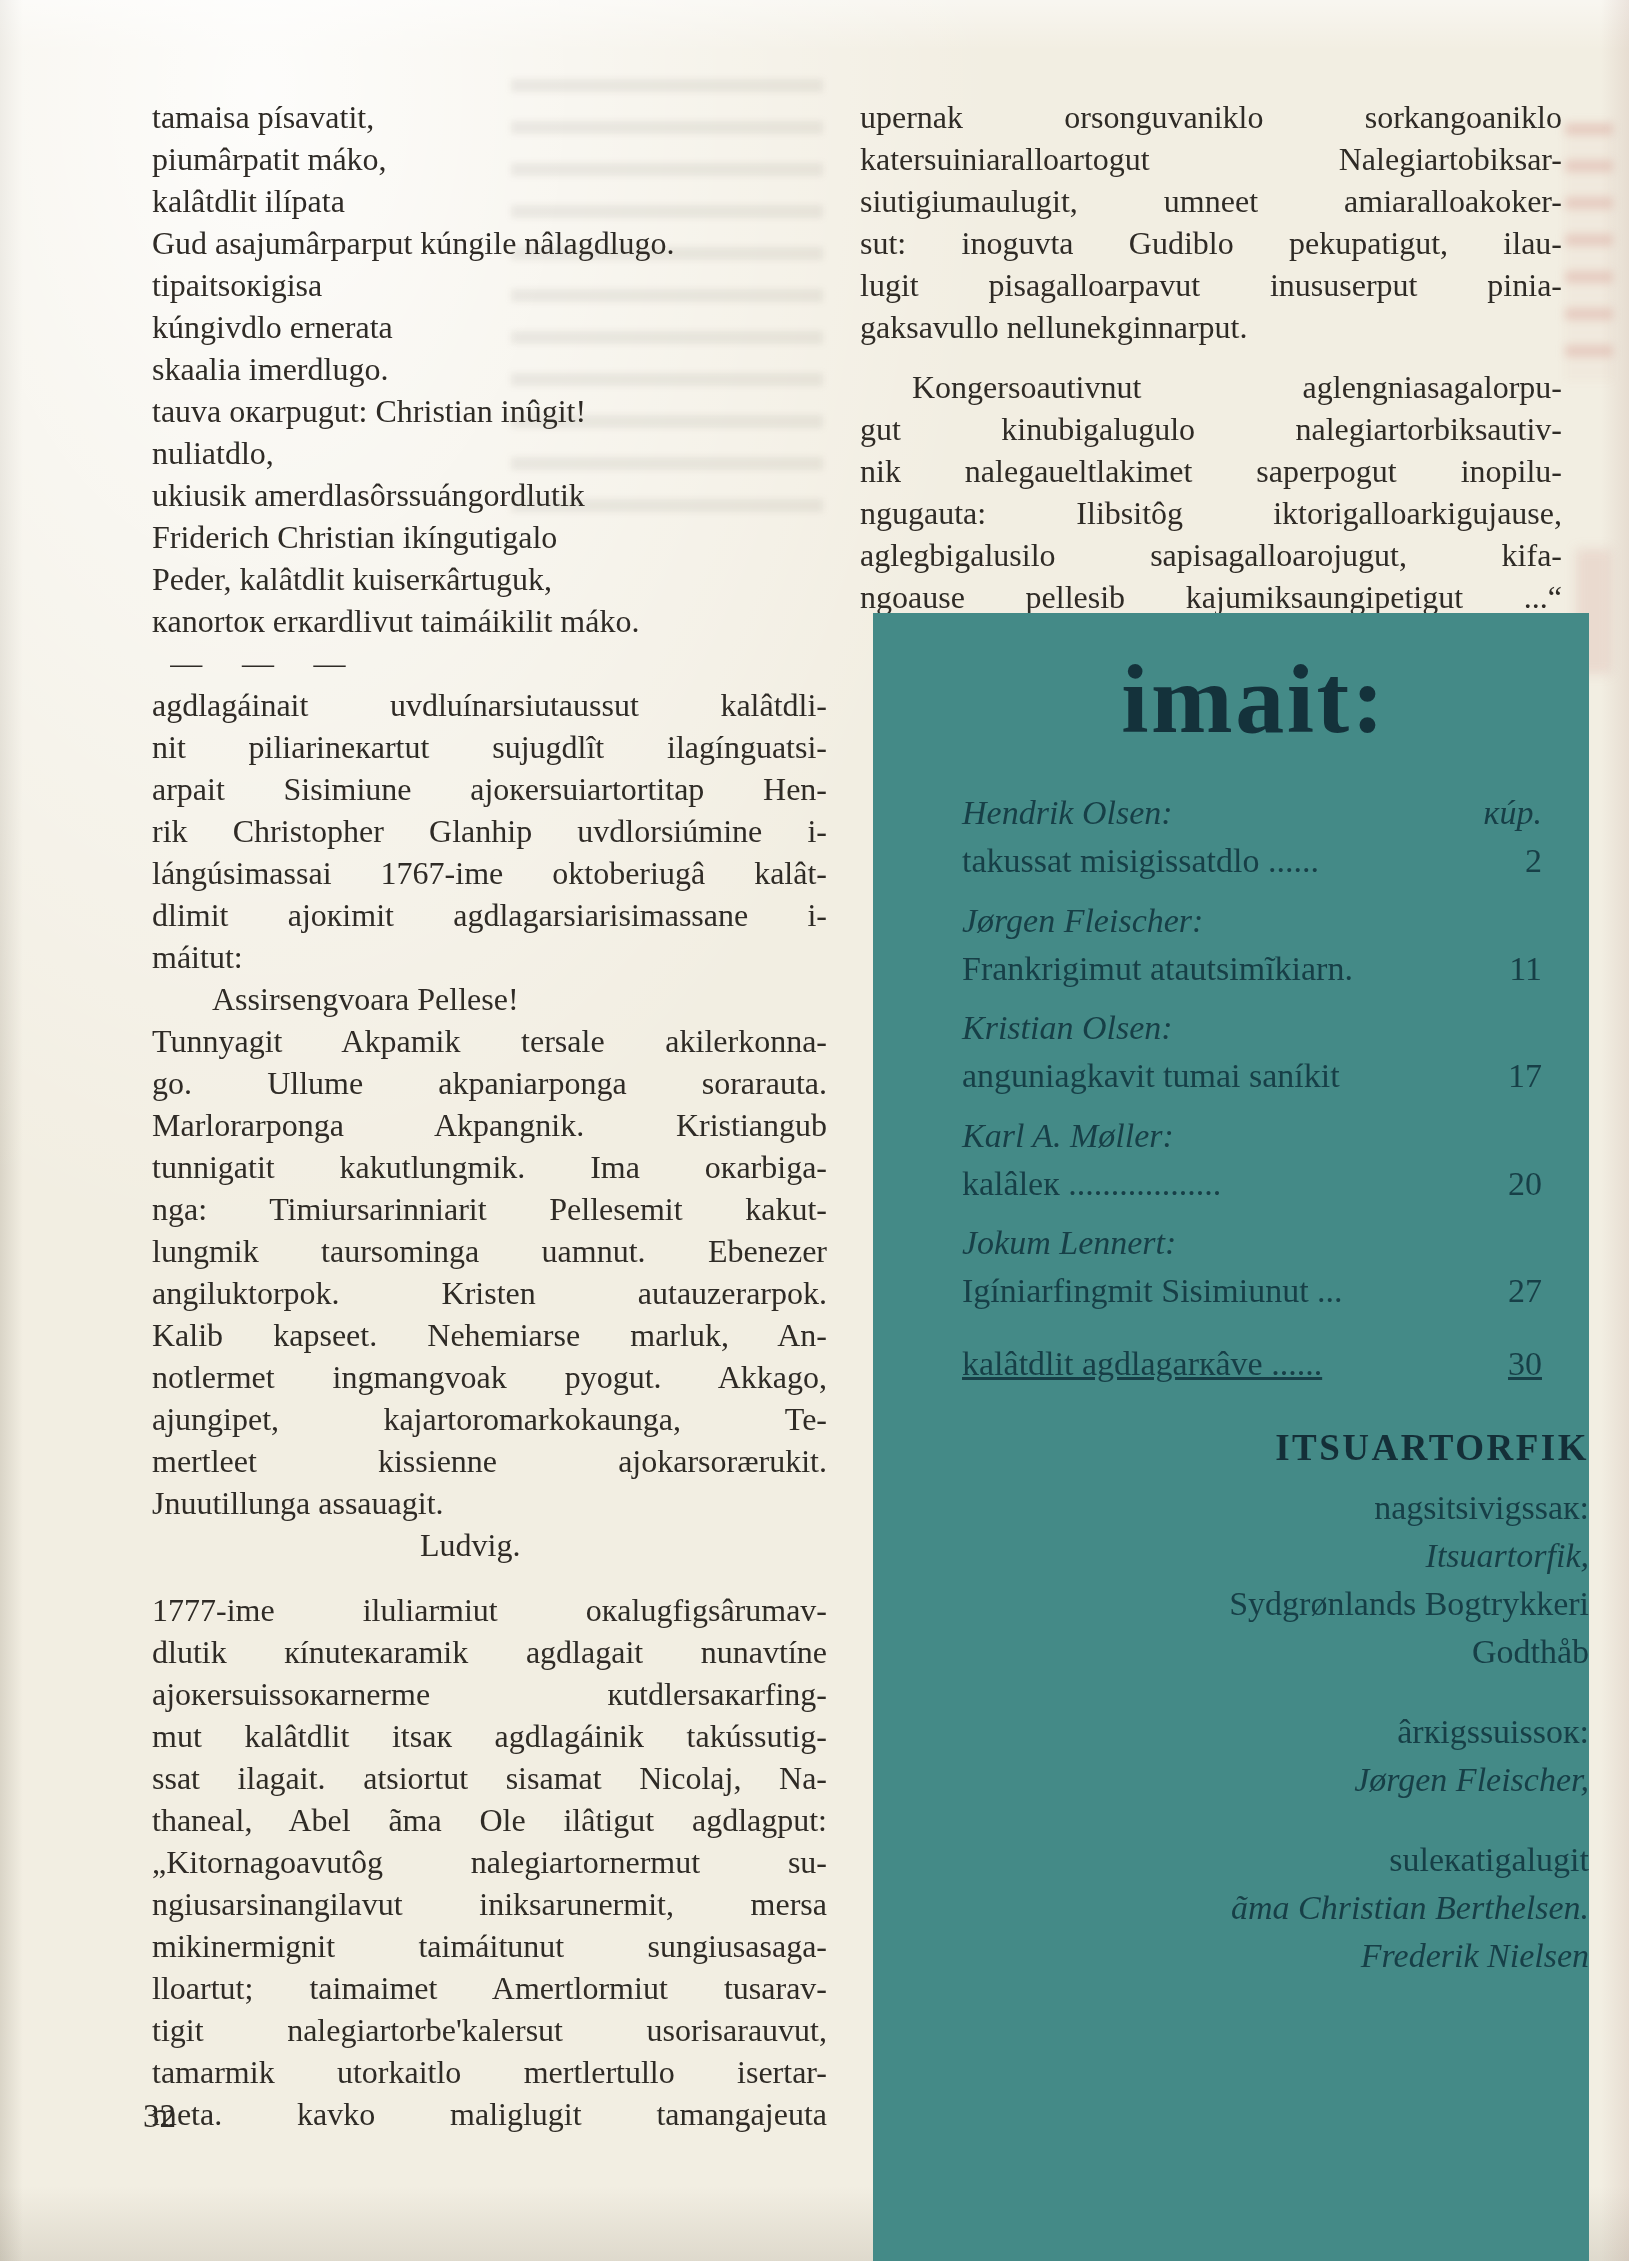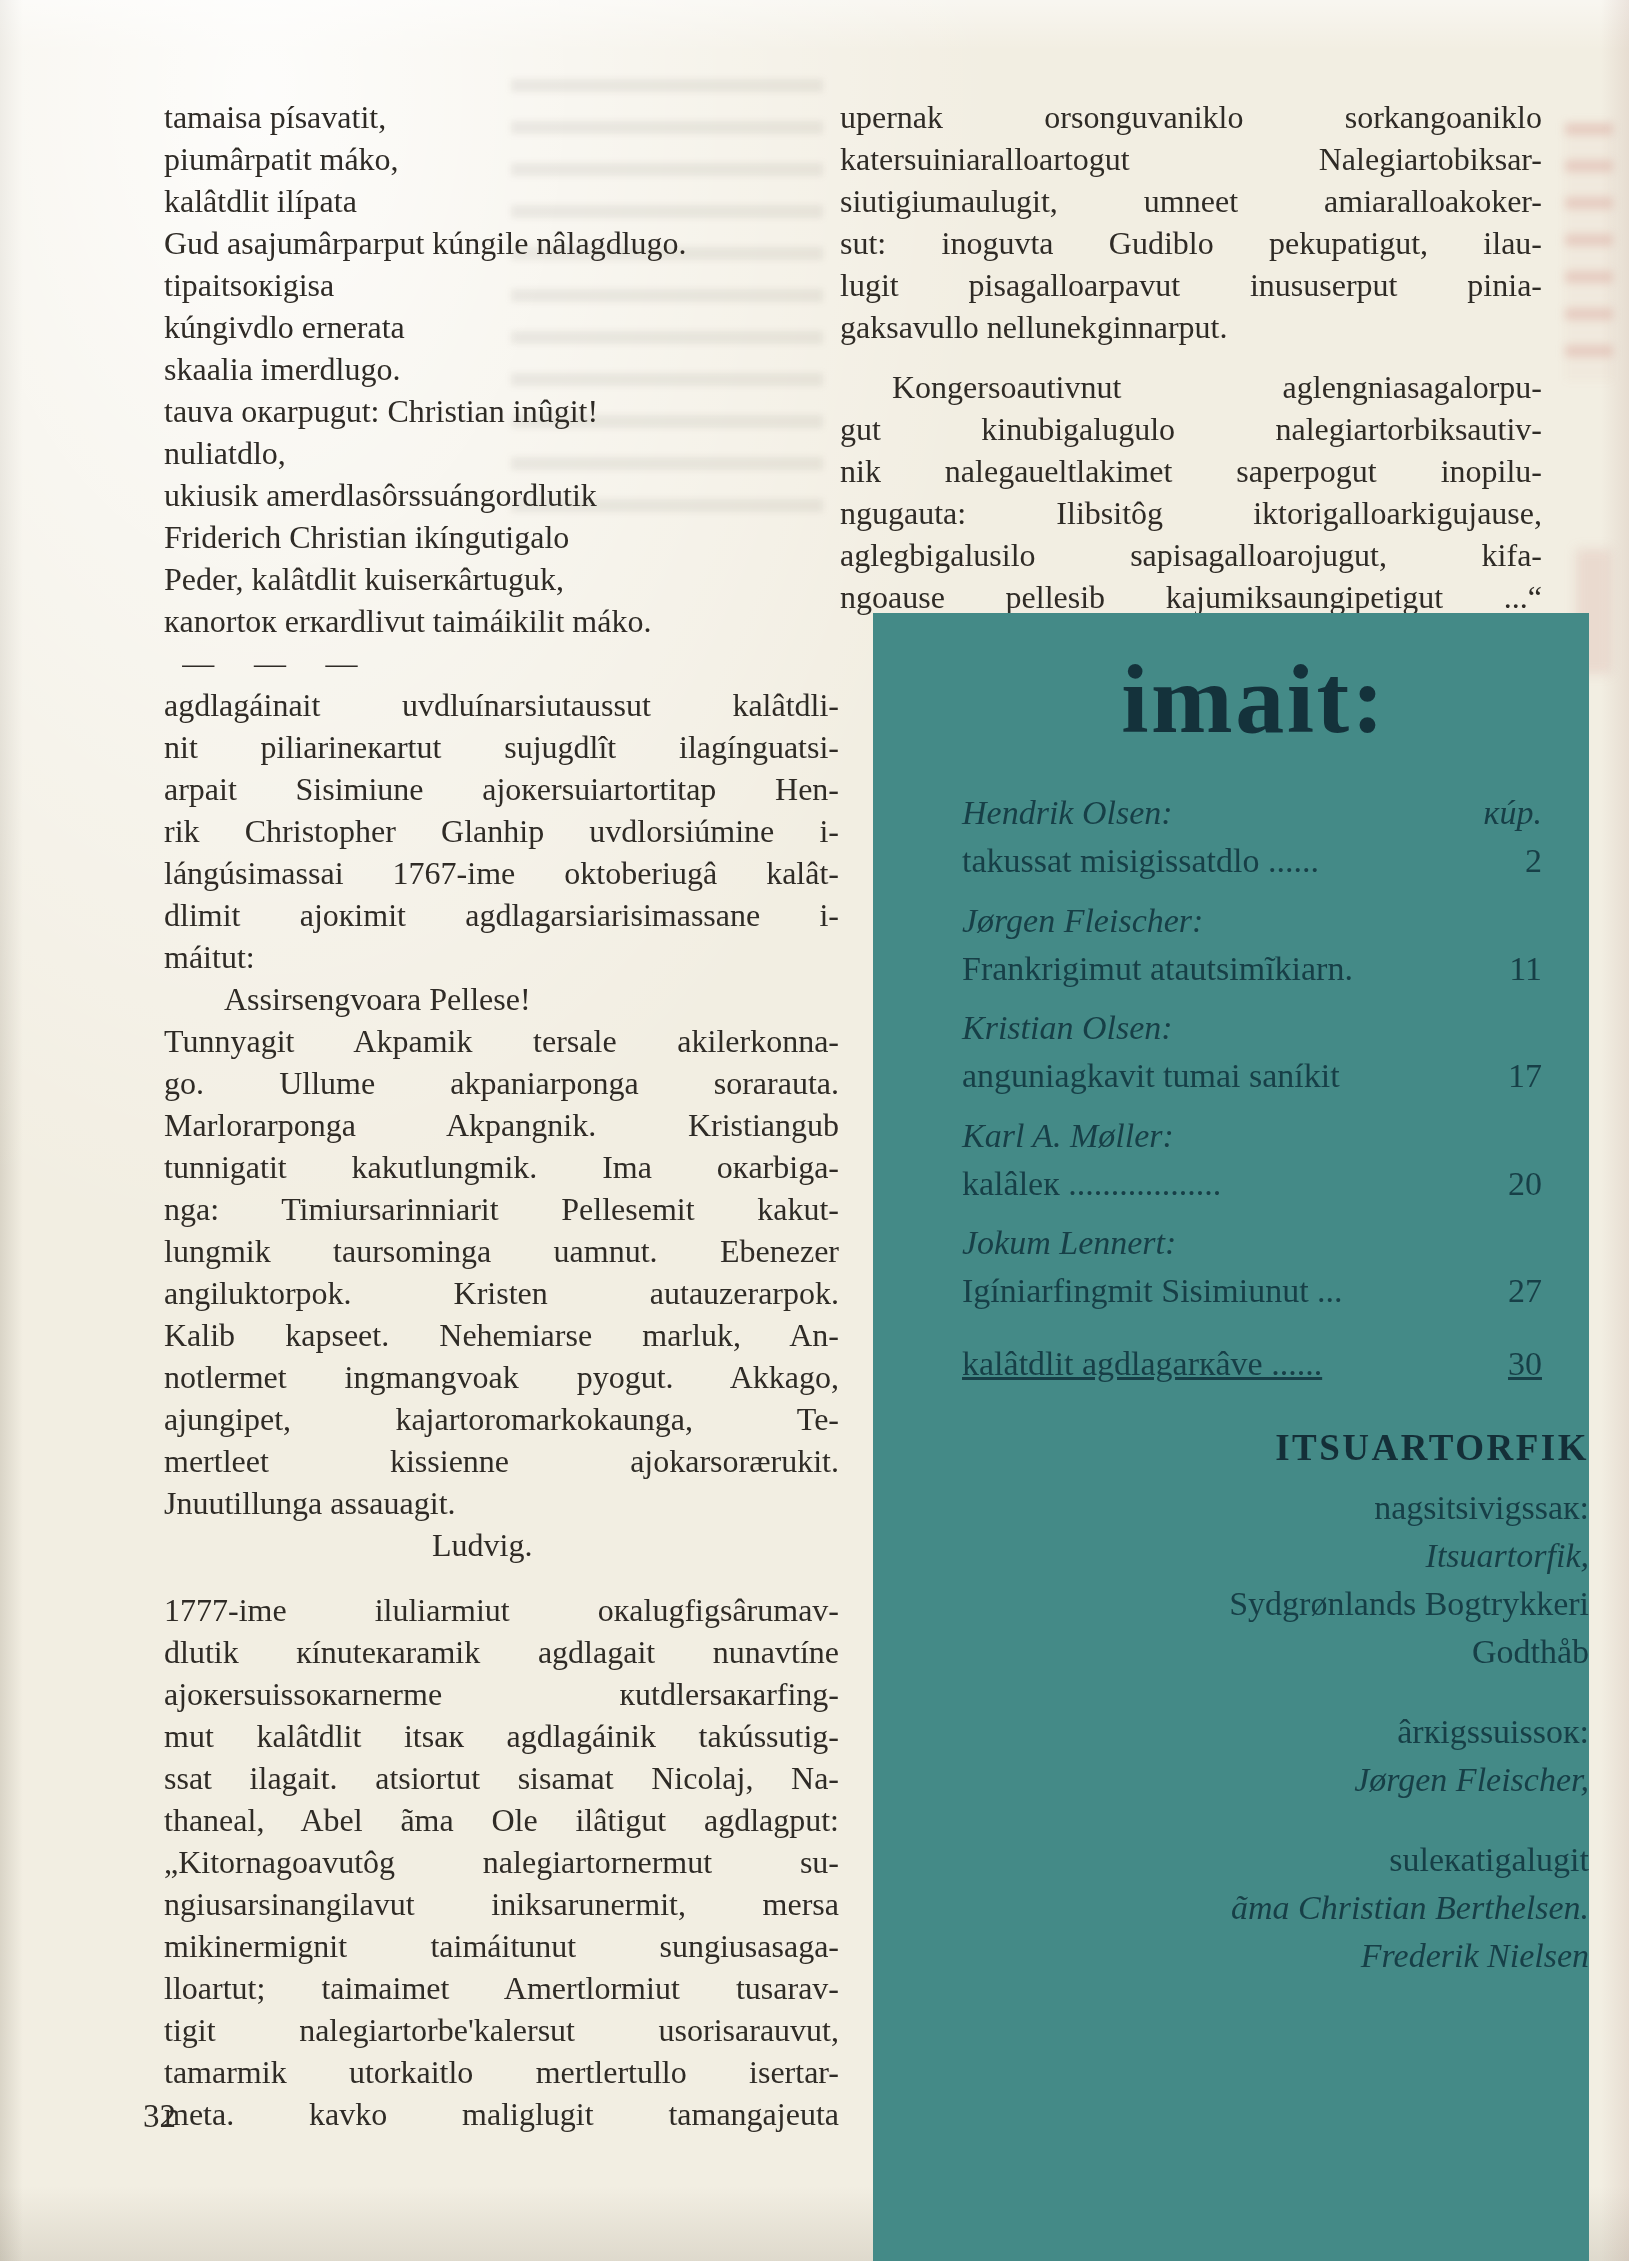--- a/index.html
+++ b/index.html
@@ -14,22 +14,22 @@
     background:
       radial-gradient(ellipse at 16% 4%, rgba(255,255,255,0.85), rgba(255,255,255,0) 38%),
       linear-gradient(90deg, rgba(120,110,92,0.20) 0, rgba(120,110,92,0) 23px),
       linear-gradient(270deg, rgba(160,115,105,0.14) 0, rgba(160,115,105,0) 28px),
       linear-gradient(0deg, rgba(120,110,92,0.16) 0, rgba(120,110,92,0) 75px),
       linear-gradient(180deg, rgba(255,255,255,0.5) 0, rgba(255,255,255,0) 50px),
       #f2eee2;
   }
   
   .col{position:absolute;font-size:32px;line-height:42px;}
-  .left-col{left:164px;top:96px;width:675px;}
-  .right-col{left:840px;top:96px;width:702px;}
+  .left-col{left:152px;top:96px;width:675px;}
+  .right-col{left:860px;top:96px;width:702px;}
   .tline{text-align:justify;text-align-last:justify;white-space:normal;}
   .tline.flush{text-align-last:left;}
   .tline.indent{text-indent:52px;}
   .poem .tline{text-align:left;text-align-last:left;}
   .divider{line-height:42px;letter-spacing:3.3px;word-spacing:25px;padding-left:18.3px;}
   .center-line{line-height:42px;padding-left:60px;}
   .signature{line-height:42px;padding-left:268px;}
   .para3{margin-top:23px;}
   .rpara2{margin-top:18.3px;}
   .page-number{position:absolute;left:143px;top:2098px;font-size:33px;}

